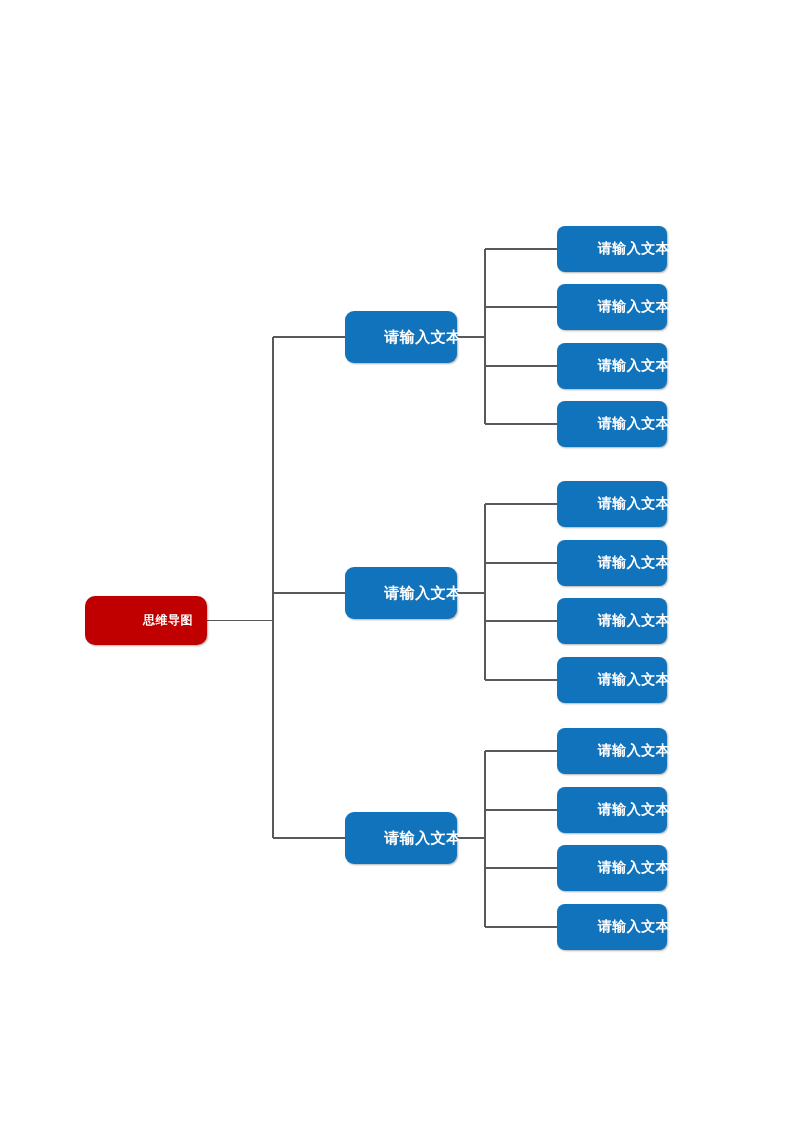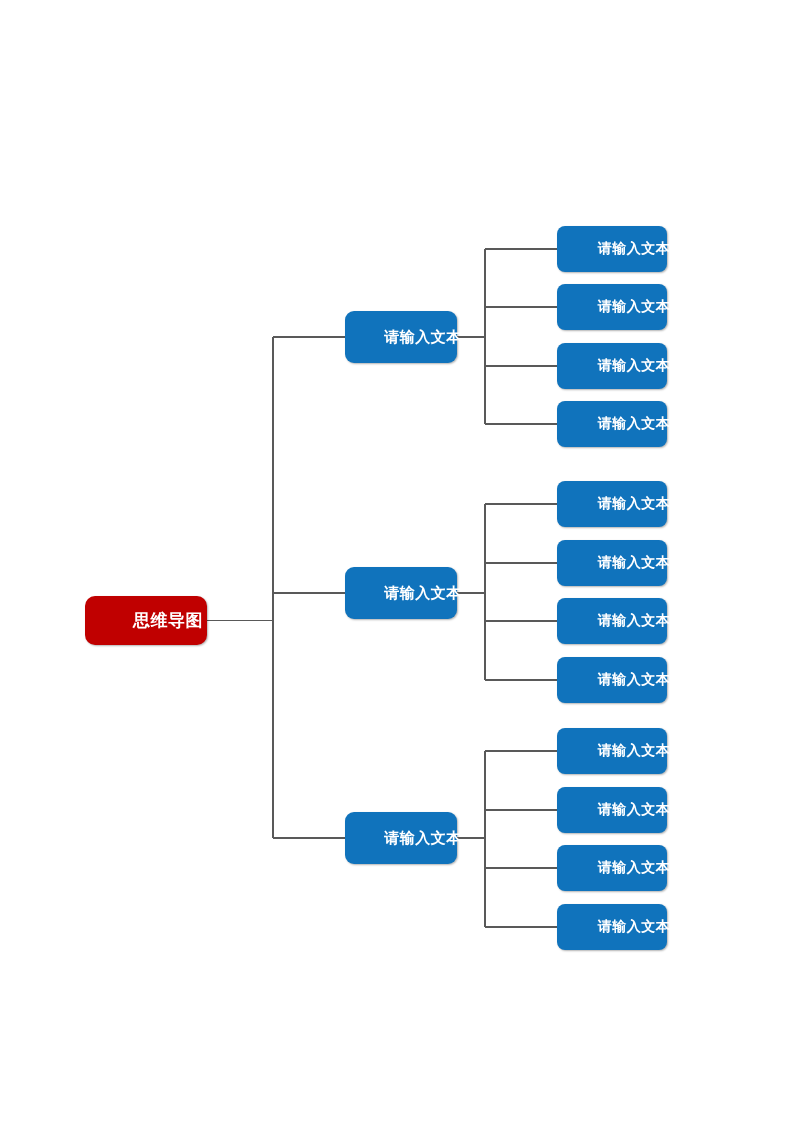--- a/index.html
+++ b/index.html
@@ -38,21 +38,21 @@
     color: #ffffff;
     font-weight: bold;
     letter-spacing: 0.5px;
     white-space: nowrap;
     user-select: none;
     padding-left: 44px;
   }
   .node-root {
     background: #c00000;
     border-radius: 10px;
-    font-size: 17px;
+    font-size: 12px;
     box-shadow: 1px 1px 2px rgba(0,0,0,0.30);
   }
   .node-branch {
     background: #1073bc;
     border-radius: 9px;
     font-size: 15px;
     box-shadow: 1px 1px 2px rgba(0,0,0,0.30);
   }
   .node-leaf {
     background: #1073bc;

